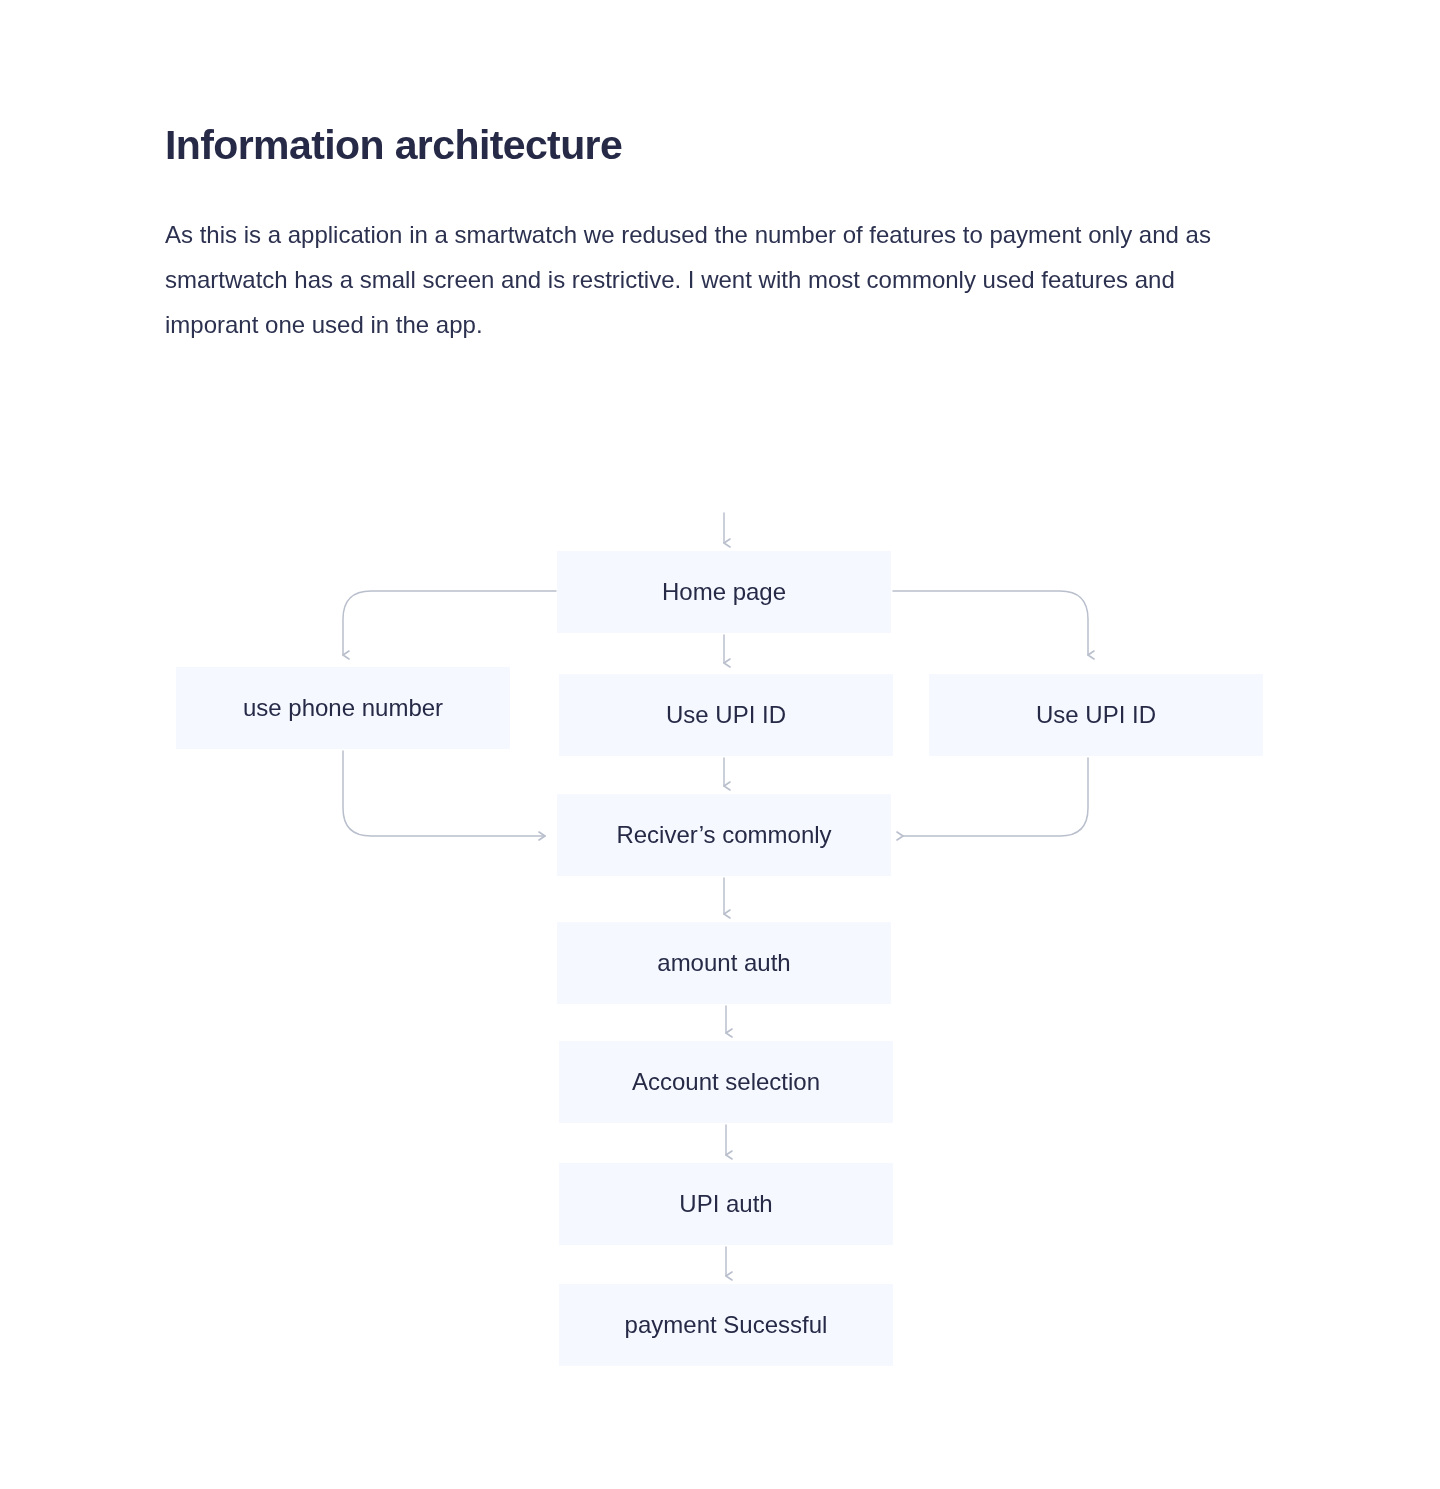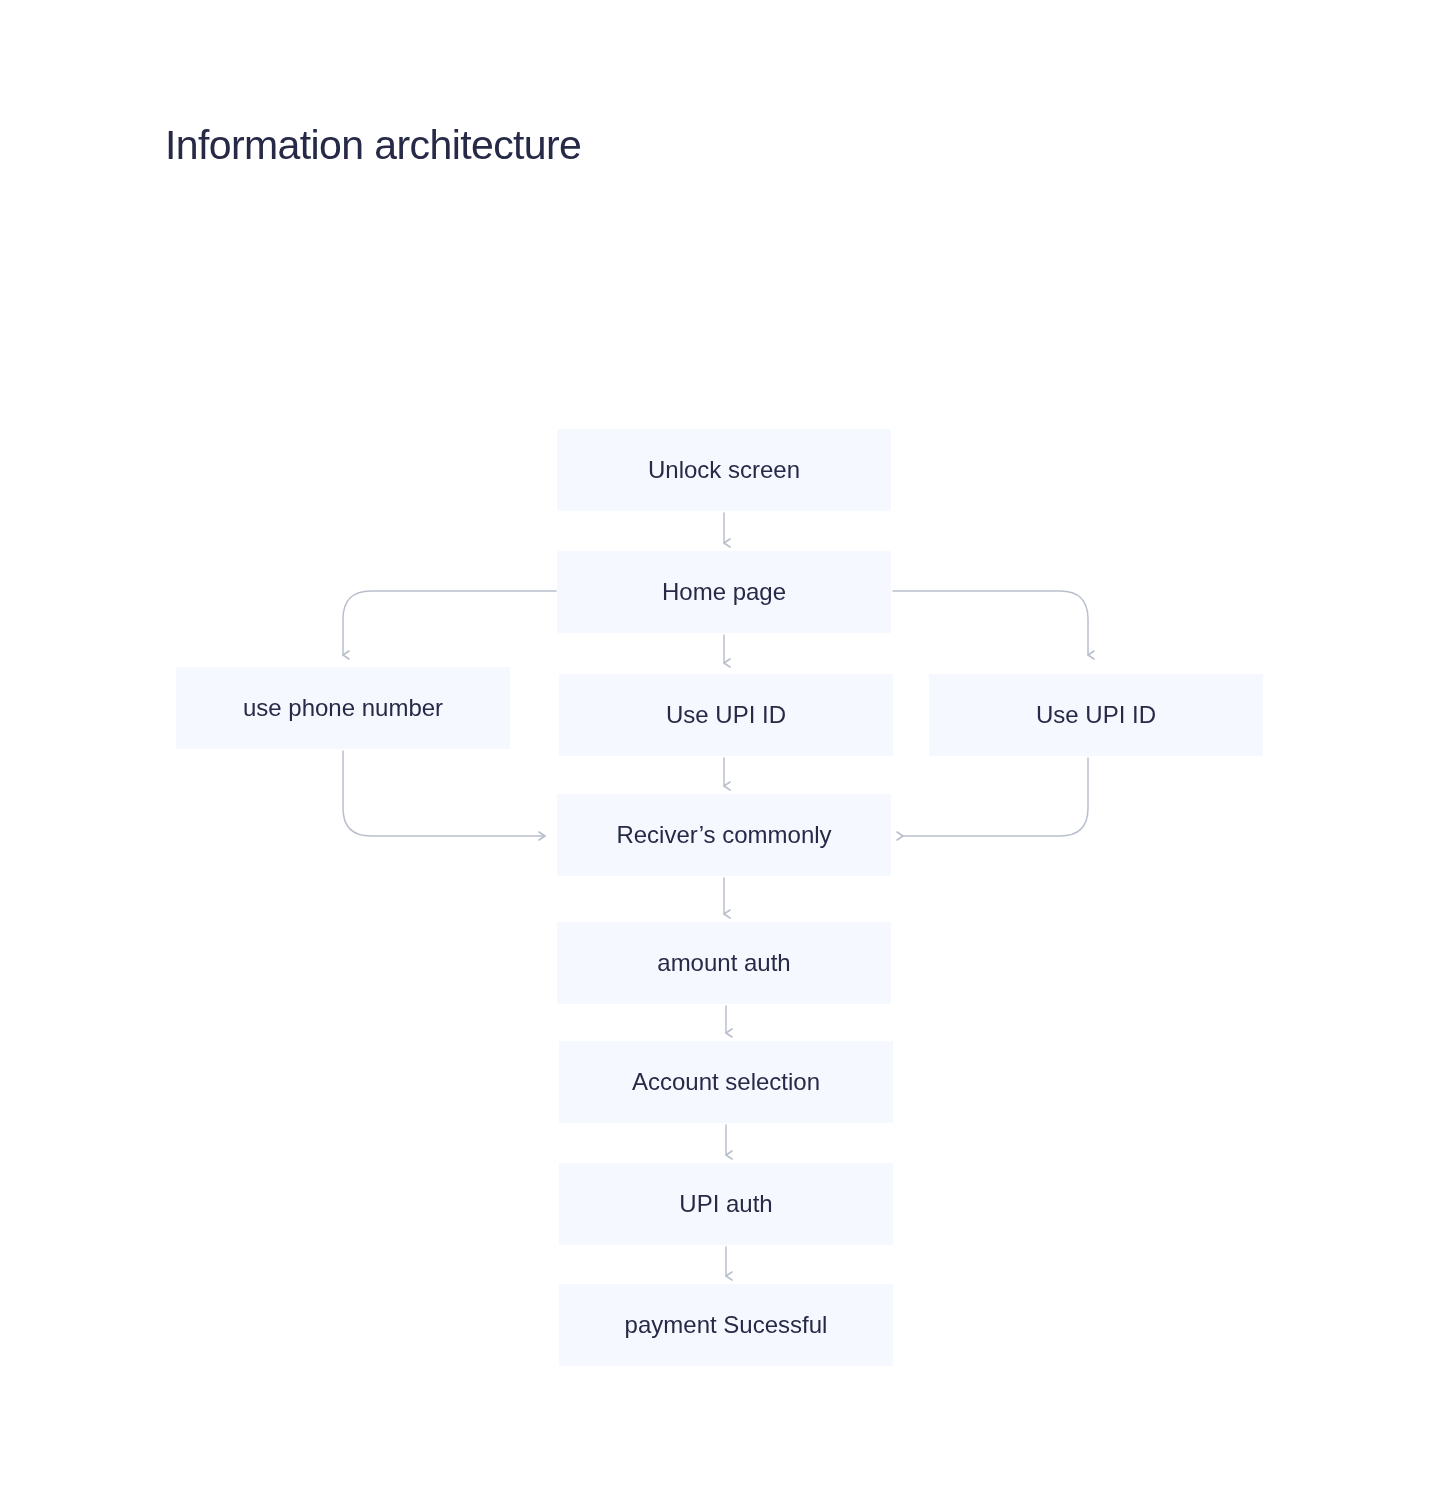--- a/index.html
+++ b/index.html
@@ -25,21 +25,21 @@
   .header {
     position: absolute;
     left: 165px;
     top: 118px;
     width: 1120px;
   }
   .page-title {
     margin: 0;
     font-size: 41px;
     line-height: 54px;
-    font-weight: 400;
+    font-weight: 700;
     letter-spacing: -0.6px;
     color: #262a47;
   }
   .page-desc {
     margin: 0;
     padding-top: 40px;
     font-size: 24px;
     line-height: 45px;
     font-weight: 400;
     color: #2c3150;
@@ -80,20 +80,21 @@
     white-space: nowrap;
   }
 </style>
 </head>
 <body>
 
 <div class="page">
 
   <div class="header">
     <h1 class="page-title">Information architecture</h1>
+    <p class="page-desc">As this is a application in a smartwatch we redused the number of features to payment only and as smartwatch has a small screen and is restrictive. I went with most commonly used features and imporant one used in the app.</p>
   </div>
 
   <div class="diagram">
 
     <svg class="flow-svg" viewBox="0 0 1440 1489">
       <defs>
         <marker id="arrow-down" markerWidth="12" markerHeight="12" refX="5" refY="9" orient="auto" markerUnits="userSpaceOnUse">
           <path d="M1,3 L5,9 L9,3" fill="none" stroke="#b9bfcc" stroke-width="1.6" stroke-linecap="round" stroke-linejoin="round"></path>
         </marker>
         <marker id="arrow-right" markerWidth="12" markerHeight="12" refX="9" refY="5" orient="auto" markerUnits="userSpaceOnUse">
@@ -123,23 +124,20 @@
         <path d="M724,878 L724,914" marker-end="url(#arrow-down)"></path>
 
         <path d="M726,1006 L726,1033" marker-end="url(#arrow-down)"></path>
 
         <path d="M726,1125 L726,1155" marker-end="url(#arrow-down)"></path>
 
         <path d="M726,1247 L726,1276" marker-end="url(#arrow-down)"></path>
       </g>
     </svg>
 
-    <div class="node" style="left:557px;top:429px;width:334px;height:82px;">
-      <span class="node-label">Unlock screen</span>
-    </div>
 
     <div class="node" style="left:176px;top:667px;width:334px;height:82px;">
       <span class="node-label">use phone number</span>
     </div>
 
     <div class="node" style="left:557px;top:551px;width:334px;height:82px;">
       <span class="node-label">Home page</span>
     </div>
 
     <div class="node" style="left:559px;top:674px;width:334px;height:82px;">

